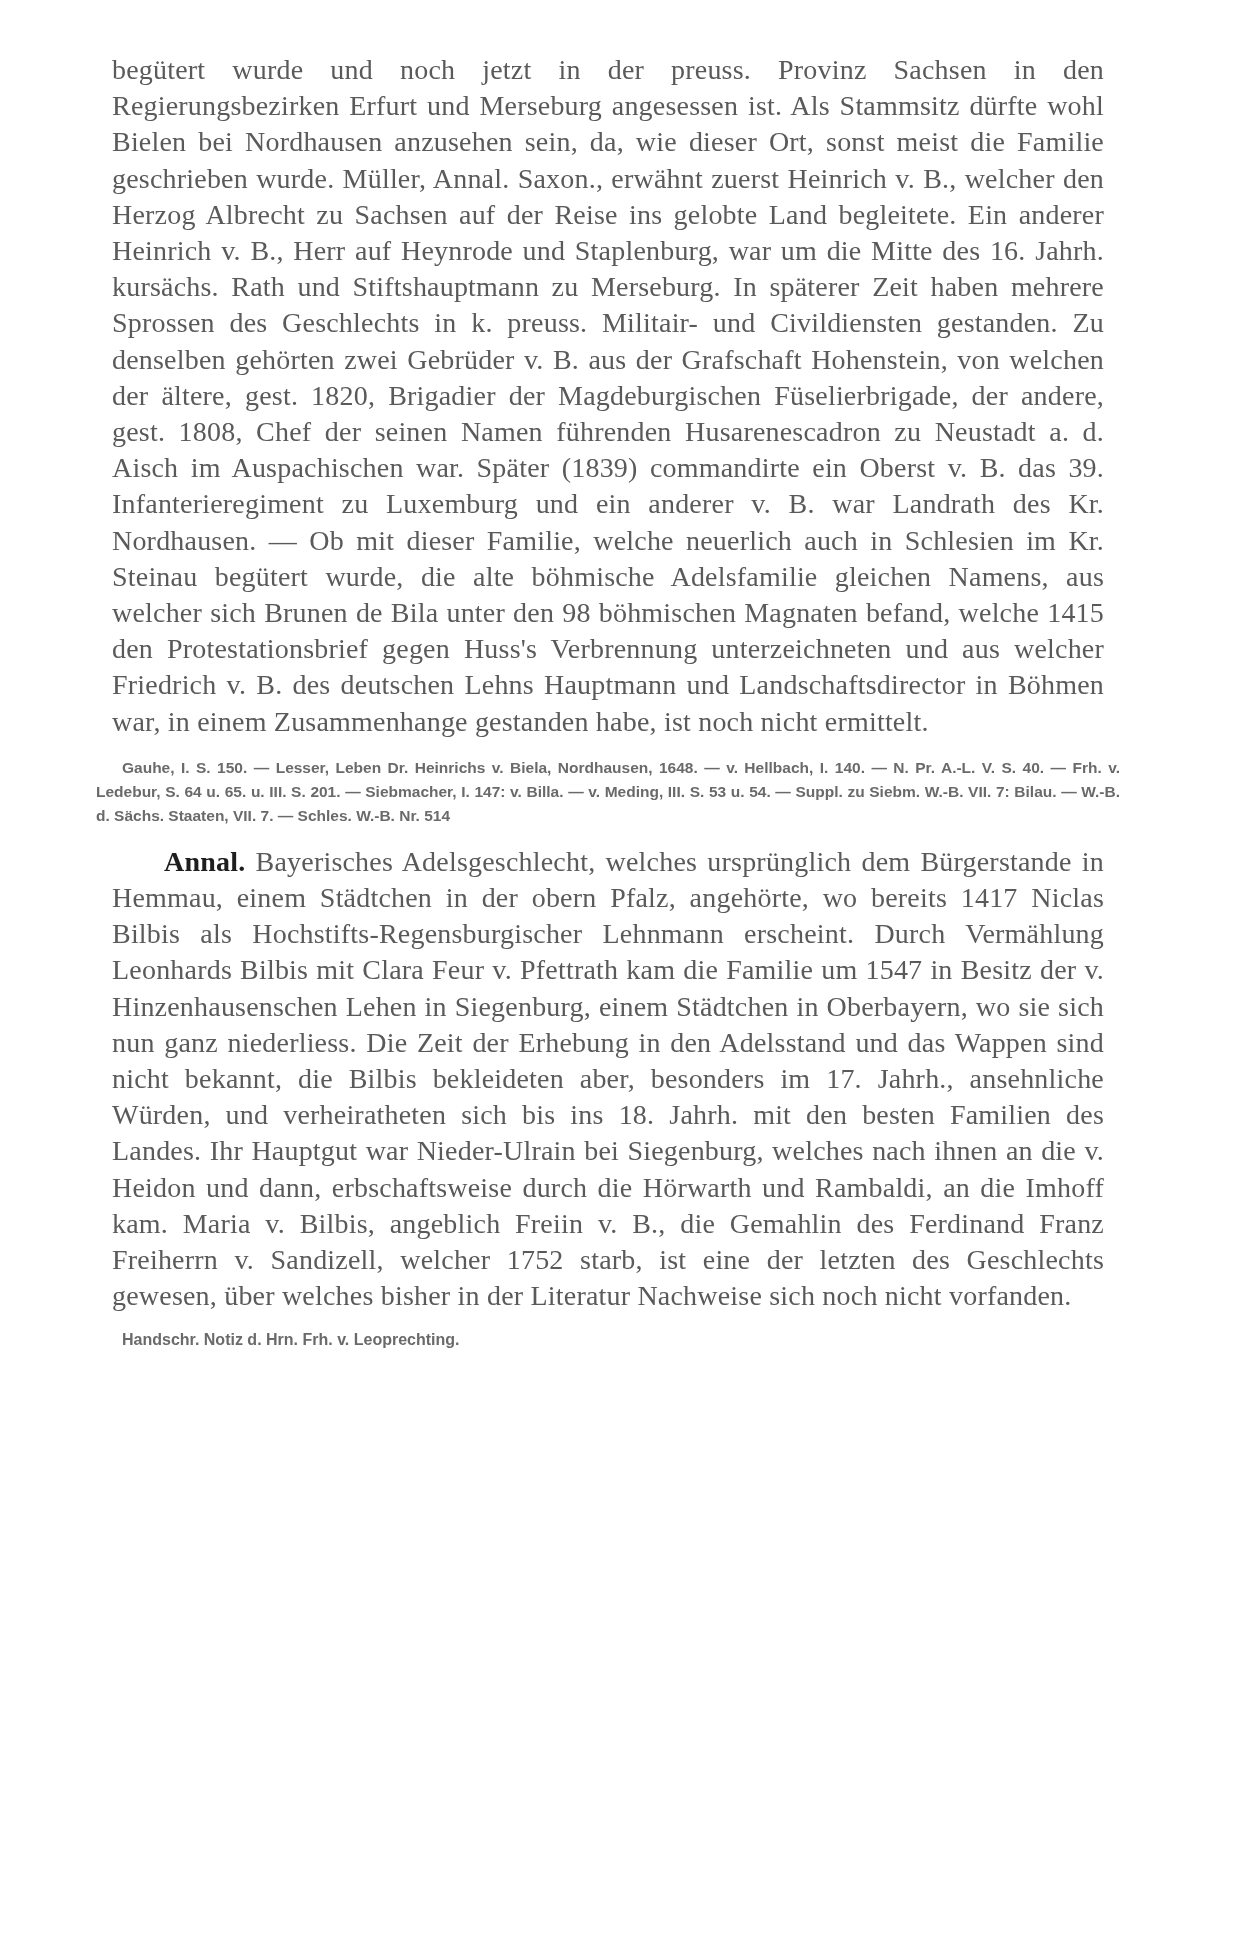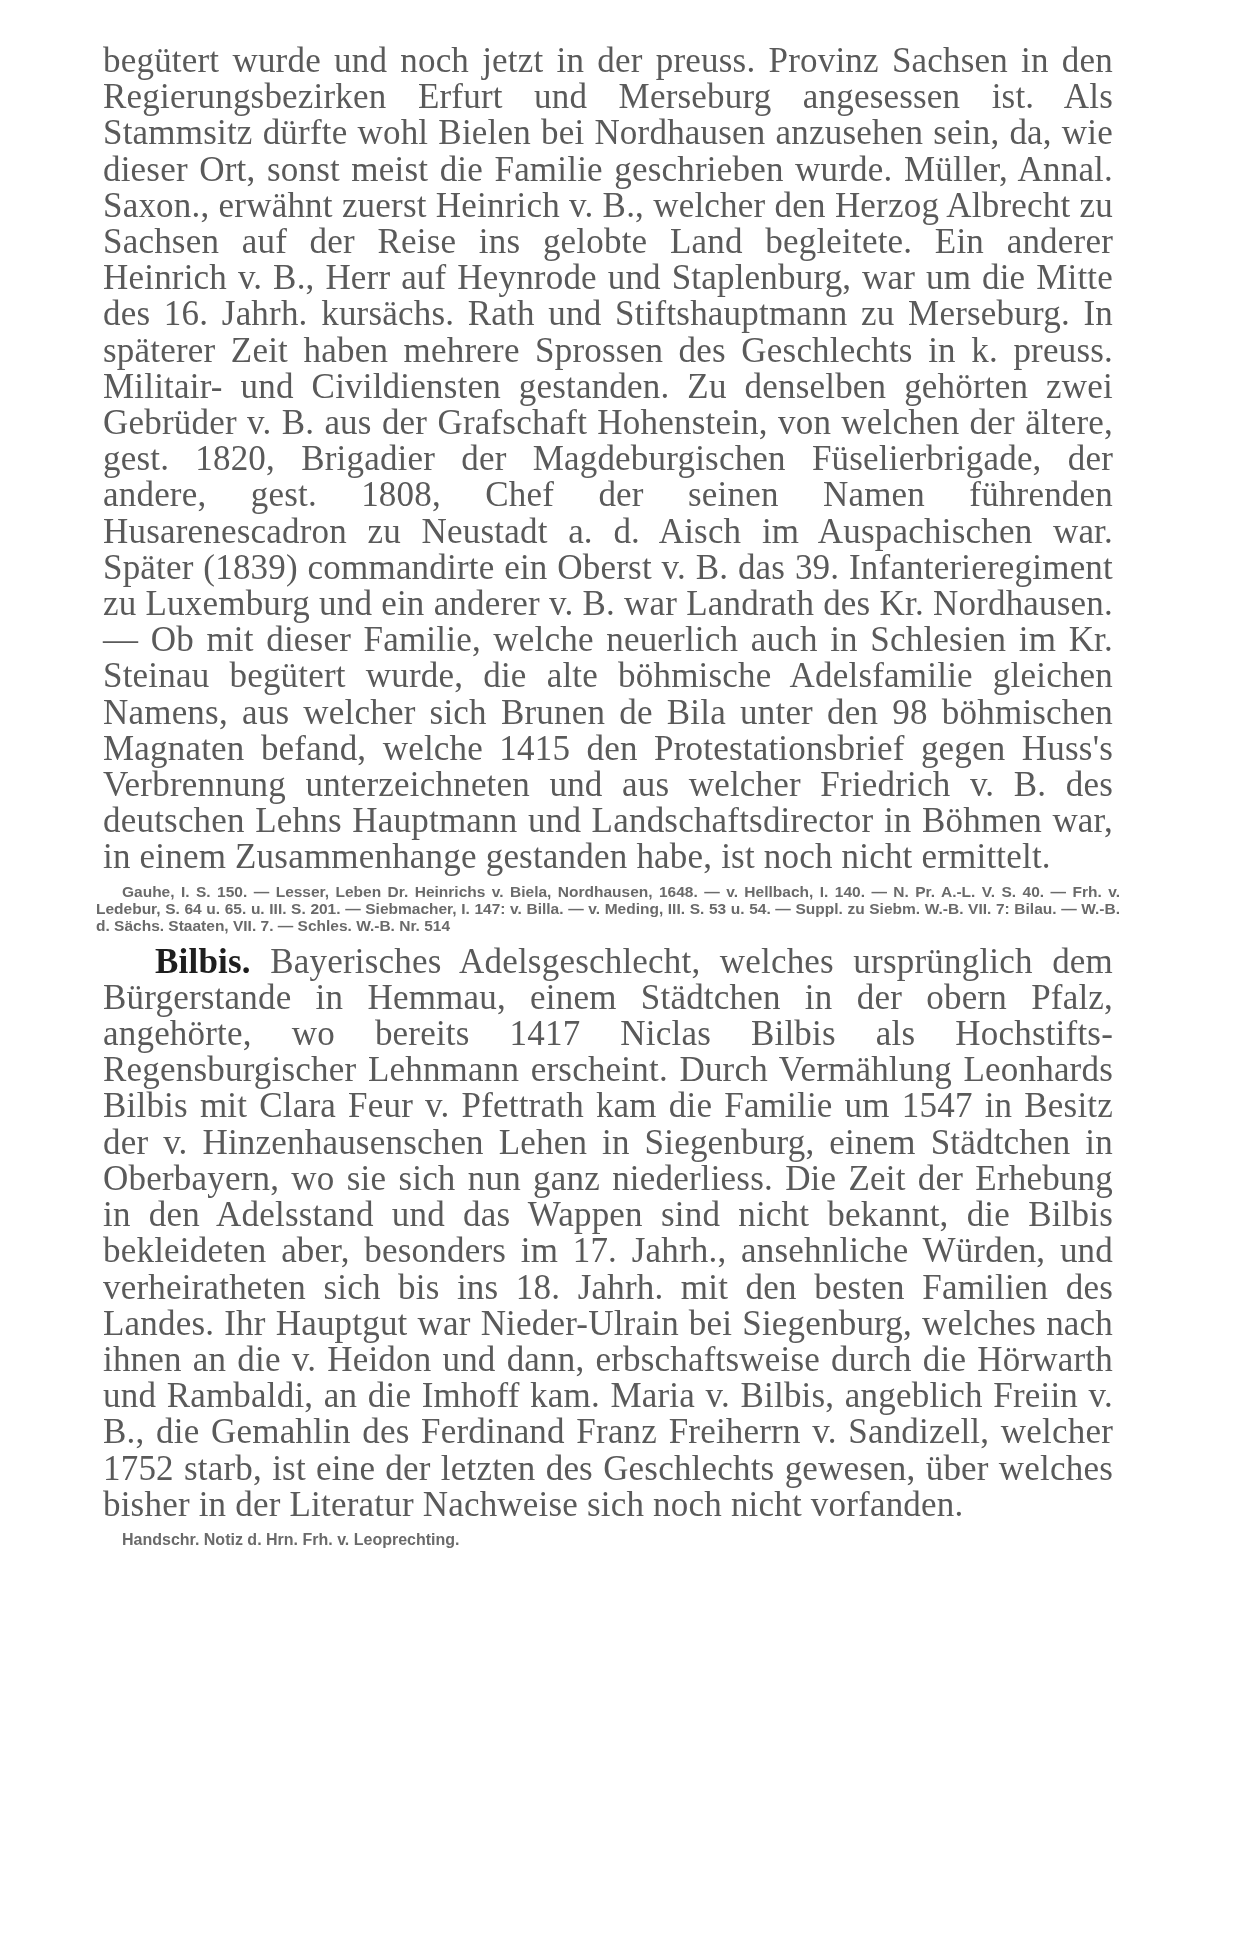--- a/index.html
+++ b/index.html
@@ -7,46 +7,46 @@
     .page {
       position: absolute; left: 96px; top: 36px; width: 1024px;
       font-family: "Liberation Serif", "DejaVu Serif", serif;
       color: #5a5a5a;
     }
     .page-number {
       text-align: center; font-size: 27px; font-weight: bold; color: #3a3a3a;
       letter-spacing: 1px; height: 46px; line-height: 46px;
     }
     .para {
-      font-size: 35px; line-height: 36.2px; text-align: justify;
-      margin: 7px; letter-spacing: 0.2px;
+      font-size: 28px; line-height: 36.2px; text-align: justify;
+      margin: 16px; letter-spacing: 0.2px;
     }
     .para .lead { font-weight: bold; color: #1e1e1e; }
     .para.indent { text-indent: 52px; }
     .refs {
       font-family: "Liberation Sans", "DejaVu Sans", sans-serif;
-      font-size: 15.5px; line-height: 17px; color: #6a6a6a; font-weight: bold;
+      font-size: 15.5px; line-height: 24px; color: #6a6a6a; font-weight: bold;
       text-align: justify; text-indent: 26px; margin: 6px 0 10px 0;
     }
     .note {
       font-family: "Liberation Sans", "DejaVu Sans", sans-serif;
       font-size: 16px; font-weight: bold; color: #6a6a6a;
       padding-left: 26px; margin: 8px 0 1px 0;
     }
     .entry-strong { color: #2a2a2a; font-weight: bold; }
   </style>
 </head>
 <body>
 
 <div class="page">
 
   <p class="para">begütert wurde und noch jetzt in der preuss. Provinz Sachsen in den Regierungsbezirken Erfurt und Merseburg angesessen ist. Als Stammsitz dürfte wohl Bielen bei Nordhausen anzusehen sein, da, wie dieser Ort, sonst meist die Familie geschrieben wurde. Müller, Annal. Saxon., erwähnt zuerst Heinrich v. B., welcher den Herzog Albrecht zu Sachsen auf der Reise ins gelobte Land begleitete. Ein anderer Heinrich v. B., Herr auf Heynrode und Staplenburg, war um die Mitte des 16. Jahrh. kursächs. Rath und Stiftshauptmann zu Merseburg. In späterer Zeit haben mehrere Sprossen des Geschlechts in k. preuss. Militair- und Civildiensten gestanden. Zu denselben gehörten zwei Gebrüder v. B. aus der Grafschaft Hohenstein, von welchen der ältere, gest. 1820, Brigadier der Magdeburgischen Füselierbrigade, der andere, gest. 1808, Chef der seinen Namen führenden Husarenescadron zu Neustadt a. d. Aisch im Auspachischen war. Später (1839) commandirte ein Oberst v. B. das 39. Infanterieregiment zu Luxemburg und ein anderer v. B. war Landrath des Kr. Nordhausen. — Ob mit dieser Familie, welche neuerlich auch in Schlesien im Kr. Steinau begütert wurde, die alte böhmische Adelsfamilie gleichen Namens, aus welcher sich Brunen de Bila unter den 98 böhmischen Magnaten befand, welche 1415 den Protestationsbrief gegen Huss's Verbrennung unterzeichneten und aus welcher Friedrich v. B. des deutschen Lehns Hauptmann und Landschaftsdirector in Böhmen war, in einem Zusammenhange gestanden habe, ist noch nicht ermittelt.</p>
 
   <div class="refs">Gauhe, I. S. 150. — Lesser, Leben Dr. Heinrichs v. Biela, Nordhausen, 1648. — v. Hellbach, I. 140. — N. Pr. A.-L. V. S. 40. — Frh. v. Ledebur, S. 64 u. 65. u. III. S. 201. — Siebmacher, I. 147: v. Billa. — v. Meding, III. S. 53 u. 54. — Suppl. zu Siebm. W.-B. VII. 7: Bilau. — W.-B. d. Sächs. Staaten, VII. 7. — Schles. W.-B. Nr. 514</div>
 
   <p class="para indent">
-    <span class="lead">Bilbis.</span>
+    <span class="lead">Annal.</span>
     <span>Bayerisches Adelsgeschlecht, welches ursprünglich dem Bürgerstande in Hemmau, einem Städtchen in der obern Pfalz, angehörte, wo bereits 1417 Niclas Bilbis als Hochstifts-Regensburgischer Lehnmann erscheint. Durch Vermählung Leonhards Bilbis mit Clara Feur v. Pfettrath kam die Familie um 1547 in Besitz der v. Hinzenhausenschen Lehen in Siegenburg, einem Städtchen in Oberbayern, wo sie sich nun ganz niederliess. Die Zeit der Erhebung in den Adelsstand und das Wappen sind nicht bekannt, die Bilbis bekleideten aber, besonders im 17. Jahrh., ansehnliche Würden, und verheiratheten sich bis ins 18. Jahrh. mit den besten Familien des Landes. Ihr Hauptgut war Nieder-Ulrain bei Siegenburg, welches nach ihnen an die v. Heidon und dann, erbschaftsweise durch die Hörwarth und Rambaldi, an die Imhoff kam. Maria v. Bilbis, angeblich Freiin v. B., die Gemahlin des Ferdinand Franz Freiherrn v. Sandizell, welcher 1752 starb, ist eine der letzten des Geschlechts gewesen, über welches bisher in der Literatur Nachweise sich noch nicht vorfanden.</span>
   </p>
 
   <div class="note">Handschr. Notiz d. Hrn. Frh. v. Leoprechting.</div>
 
 </div>
 
 </body></html>

